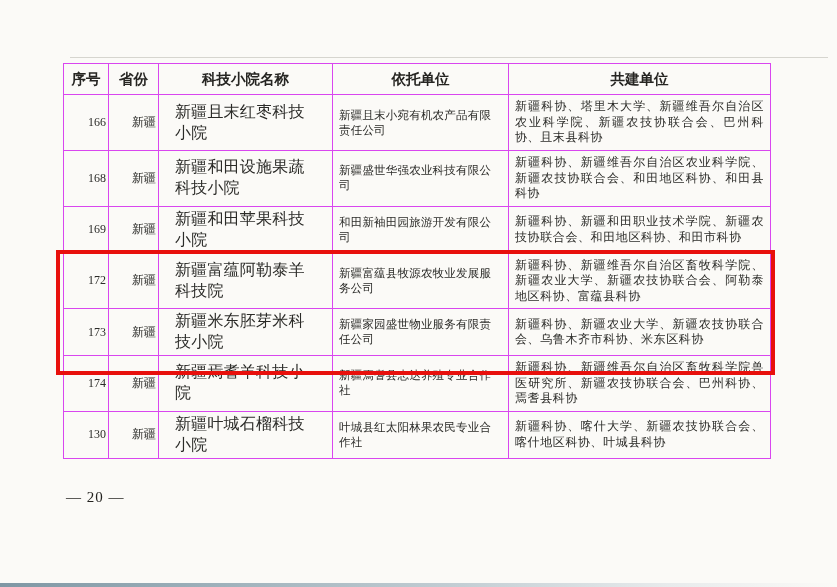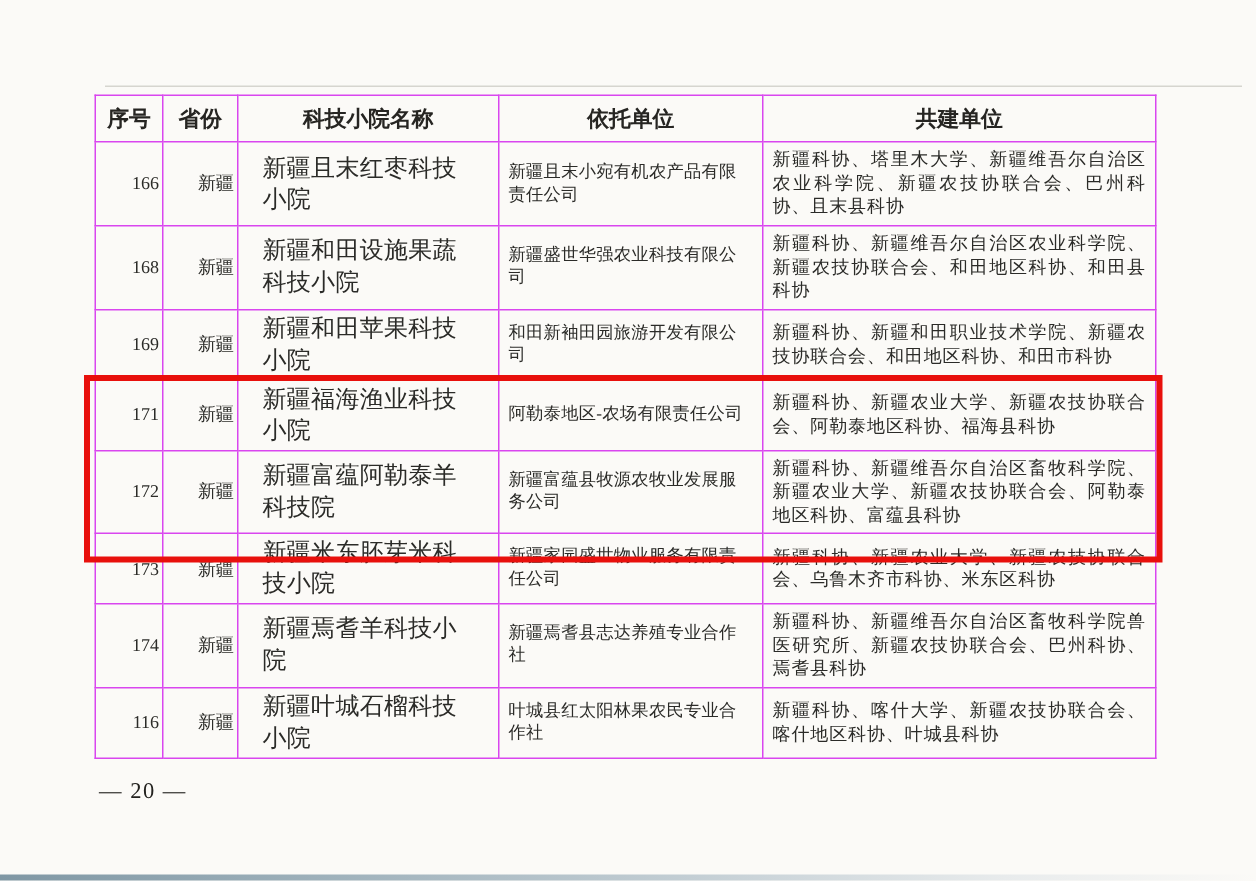--- a/index.html
+++ b/index.html
@@ -77,21 +77,21 @@
     left: 56px;
     top: 250px;
     width: 711px;
     height: 117px;
     border: 4px solid #e8100c;
     pointer-events: none;
   }
   .page-number {
     position: absolute;
     left: 66px;
-    top: 520px;
+    top: 489px;
     font-size: 15px;
     letter-spacing: 1px;
     color: #23221f;
   }
   .scan-edge-strip {
     position: absolute;
     left: 0;
     bottom: 0;
     width: 837px;
     height: 4px;
@@ -139,27 +139,20 @@
       <td class="cell-org">新疆盛世华强农业科技有限公司</td>
       <td class="cell-partners">新疆科协、新疆维吾尔自治区农业科学院、新疆农技协联合会、和田地区科协、和田县科协</td>
     </tr>
           <tr style="height: 33px;">
       <td class="cell-serial">169</td>
       <td class="cell-province">新疆</td>
       <td class="cell-name">新疆和田苹果科技小院</td>
       <td class="cell-org">和田新袖田园旅游开发有限公司</td>
       <td class="cell-partners">新疆科协、新疆和田职业技术学院、新疆农技协联合会、和田地区科协、和田市科协</td>
     </tr>
-          <tr style="height: 32px;">
-      <td class="cell-serial">171</td>
-      <td class="cell-province">新疆</td>
-      <td class="cell-name">新疆福海渔业科技小院</td>
-      <td class="cell-org">阿勒泰地区-农场有限责任公司</td>
-      <td class="cell-partners">新疆科协、新疆农业大学、新疆农技协联合会、阿勒泰地区科协、福海县科协</td>
-    </tr>
           <tr style="height: 49px;">
       <td class="cell-serial">172</td>
       <td class="cell-province">新疆</td>
       <td class="cell-name">新疆富蕴阿勒泰羊科技院</td>
       <td class="cell-org">新疆富蕴县牧源农牧业发展服务公司</td>
       <td class="cell-partners">新疆科协、新疆维吾尔自治区畜牧科学院、新疆农业大学、新疆农技协联合会、阿勒泰地区科协、富蕴县科协</td>
     </tr>
           <tr style="height: 38px;">
       <td class="cell-serial">173</td>
       <td class="cell-province">新疆</td>
@@ -168,21 +161,21 @@
       <td class="cell-partners">新疆科协、新疆农业大学、新疆农技协联合会、乌鲁木齐市科协、米东区科协</td>
     </tr>
           <tr style="height: 48px;">
       <td class="cell-serial">174</td>
       <td class="cell-province">新疆</td>
       <td class="cell-name">新疆焉耆羊科技小院</td>
       <td class="cell-org">新疆焉耆县志达养殖专业合作社</td>
       <td class="cell-partners">新疆科协、新疆维吾尔自治区畜牧科学院兽医研究所、新疆农技协联合会、巴州科协、焉耆县科协</td>
     </tr>
           <tr style="height: 39px;">
-      <td class="cell-serial">116</td>
+      <td class="cell-serial">130</td>
       <td class="cell-province">新疆</td>
       <td class="cell-name">新疆叶城石榴科技小院</td>
       <td class="cell-org">叶城县红太阳林果农民专业合作社</td>
       <td class="cell-partners">新疆科协、喀什大学、新疆农技协联合会、喀什地区科协、叶城县科协</td>
     </tr>
         </tbody>
     </table>
   </div>
 
   <div class="highlight-box" style="border-color: rgb(232, 16, 12);"></div>

